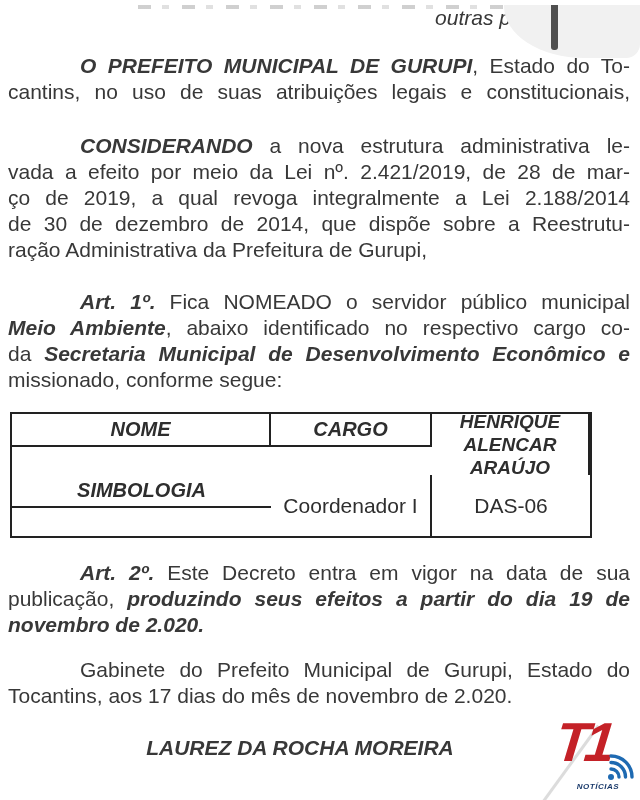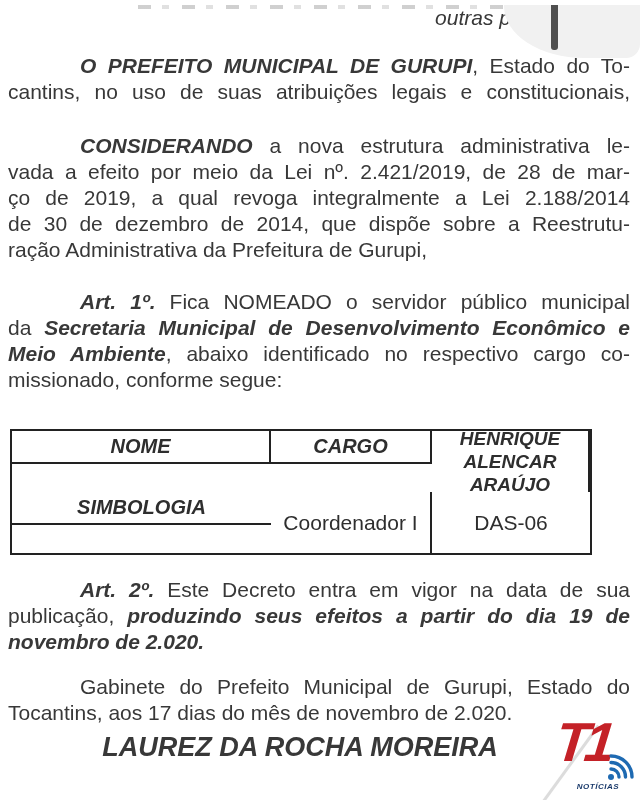--- a/index.html
+++ b/index.html
@@ -35,26 +35,26 @@
   .decreta{
     margin-top:22px;font-weight:bold;font-style:italic;
     text-indent:72px;letter-spacing:.30em;text-align:left;
   }
   .p-preamble{margin-top:22px;}
   .p-considerando{margin-top:28px;}
   .p-art1{margin-top:26px;}
   .p-art2{margin-top:22px;}
   .p-gabinete{margin-top:19px;}
   .signature{
-    margin-top:8px;font-weight:bold;font-style:italic;font-size:27px;line-height:26px;
+    margin-top:26px;font-weight:bold;font-style:italic;font-size:21px;line-height:26px;
     text-align:center;padding-right:38px;
   }
   
   .dtable{
-    margin-top:36px;margin-left:2px;width:582px;box-sizing:border-box;
+    margin-top:19px;margin-left:2px;width:582px;box-sizing:border-box;
     border:2px solid #222;display:grid;grid-template-columns:259px 161px 158px;
   }
   .cell{
     display:flex;align-items:center;justify-content:center;flex-direction:column;
     box-sizing:border-box;text-align:center;color:#2e2e2e;
   }
   .cb{border-bottom:2px solid #222;}
   .cr{border-right:2px solid #222;}
   .hd{height:33px;font-size:20px;font-weight:bold;font-style:italic;}
   .rw{height:61px;}
@@ -112,24 +112,24 @@
   </div>
   <div class="line">
     <span>ração Administrativa da Prefeitura de Gurupi,</span>
   </div>
 
 
   <div class="line fill ind p-art1">
     <span class="bi">Art. 1º.</span><span> Fica NOMEADO o servidor público municipal</span>
   </div>
   <div class="line fill">
-    <span>da </span><span class="bi">Secretaria Municipal de Desenvolvimento Econômico e</span>
+    <span class="bi">Meio Ambiente</span><span>, abaixo identificado no respectivo cargo co-</span>
   </div>
   <div class="line fill">
-    <span class="bi">Meio Ambiente</span><span>, abaixo identificado no respectivo cargo co-</span>
+    <span>da </span><span class="bi">Secretaria Municipal de Desenvolvimento Econômico e</span>
   </div>
   <div class="line">
     <span>missionado, conforme segue:</span>
   </div>
 
   <div class="dtable">
     <div class="cell hd cb cr">NOME</div>
     <div class="cell hd cb cr">CARGO</div>
     <div class="cell rw cr name-cell">
       <span>HENRIQUE ALENCAR</span>

